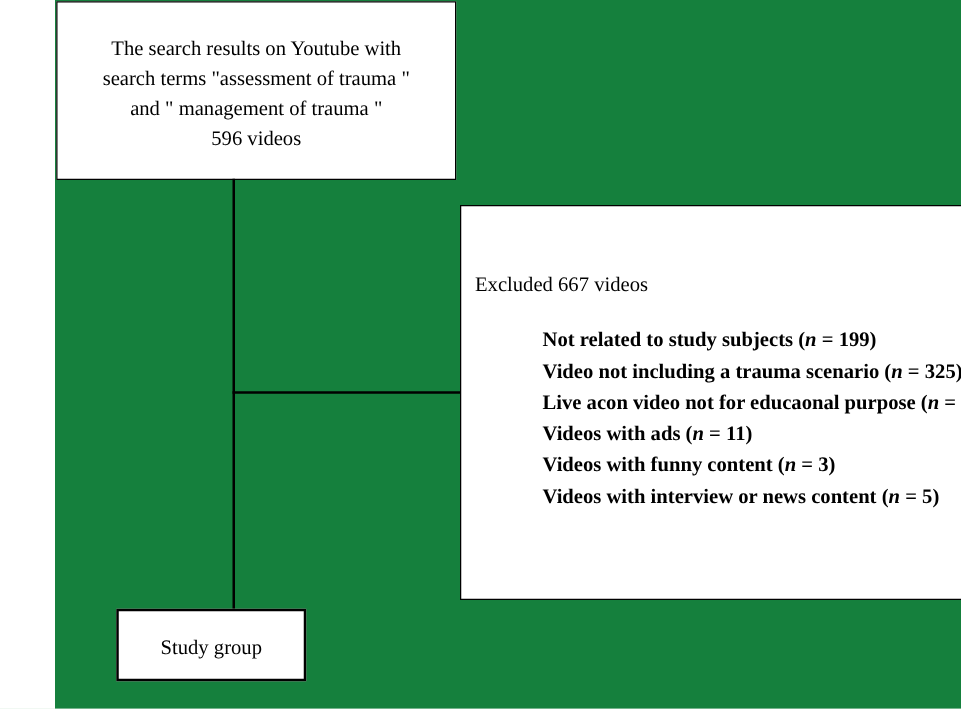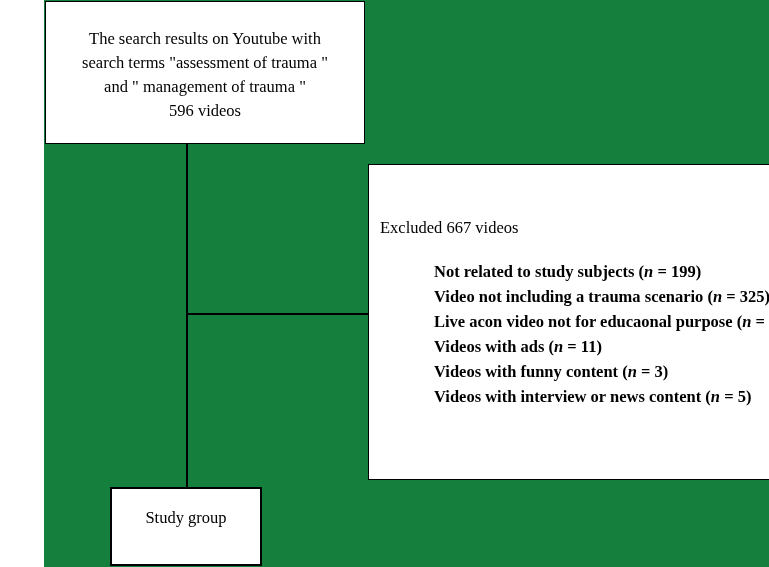--- a/index.html
+++ b/index.html
@@ -36,24 +36,24 @@
   }
 
   .box-excluded {
     left: 324px;
     top: 164px;
     width: 453px;
     height: 316px;
   }
 
   .box-study {
-    left: 66px;
+    left: 49px;
     top: 487px;
     width: 152px;
-    height: 79px;
+    height: 58px;
     border-width: 2px;
   }
 
   
   .source-text {
     position: absolute;
     left: 0;
     right: 0;
     top: 25px;
     text-align: center;

